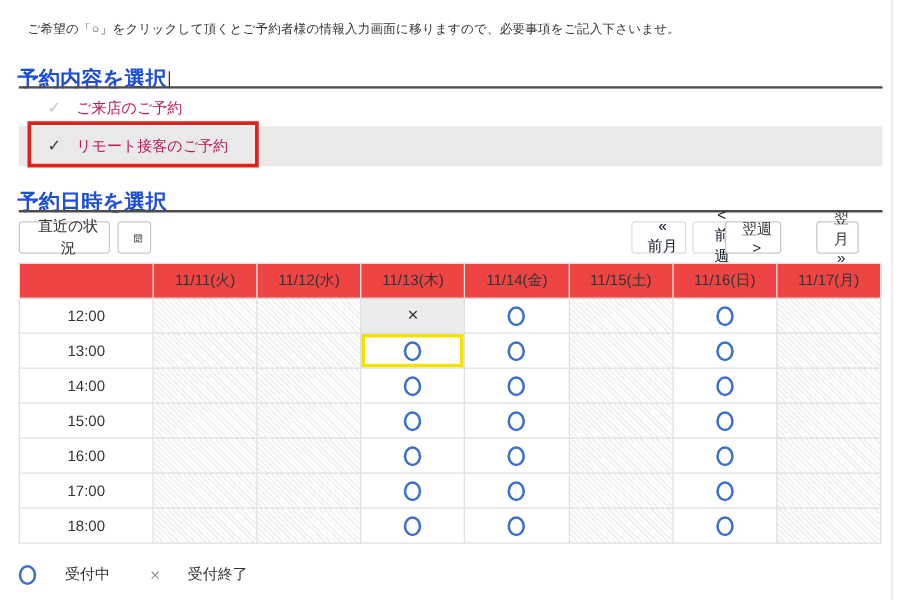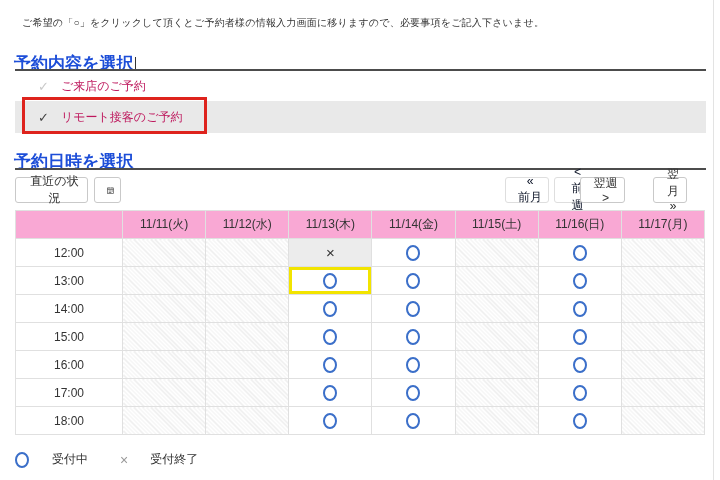--- a/index.html
+++ b/index.html
@@ -47,21 +47,21 @@
 
   table.schedule{
     position:absolute;left:15px;top:210px;width:690px;
     border-collapse:collapse;table-layout:fixed;
     font-size:12px;
   }
   table.schedule th,table.schedule td{
     border:1px solid #e0e0e0;text-align:center;padding:0;
     height:27px;font-weight:normal;color:#333;
   }
-  table.schedule th{background:#f9a8d4;text-align:center;}
+  table.schedule th{background:#ef4444;text-align:center;}
   th.sat{color:#3aa6d0;}
   th.sun{color:#e4796d;}
   td.time{background:#fff;}
   td.na{
     background-image:repeating-linear-gradient(45deg,#ffffff 0px,#ffffff 2px,#ececec 2px,#ececec 3px);
   }
   td.closed{background:#ececec;color:#999;font-size:15px;}
   td.open{background:#fff;cursor:pointer;}
   .circle{display:inline-block;width:10px;height:12px;border:2px solid #3b6fc9;border-radius:50%;vertical-align:middle;}
   td.highlight{box-shadow:inset 0 0 0 3px #f2e400;}

